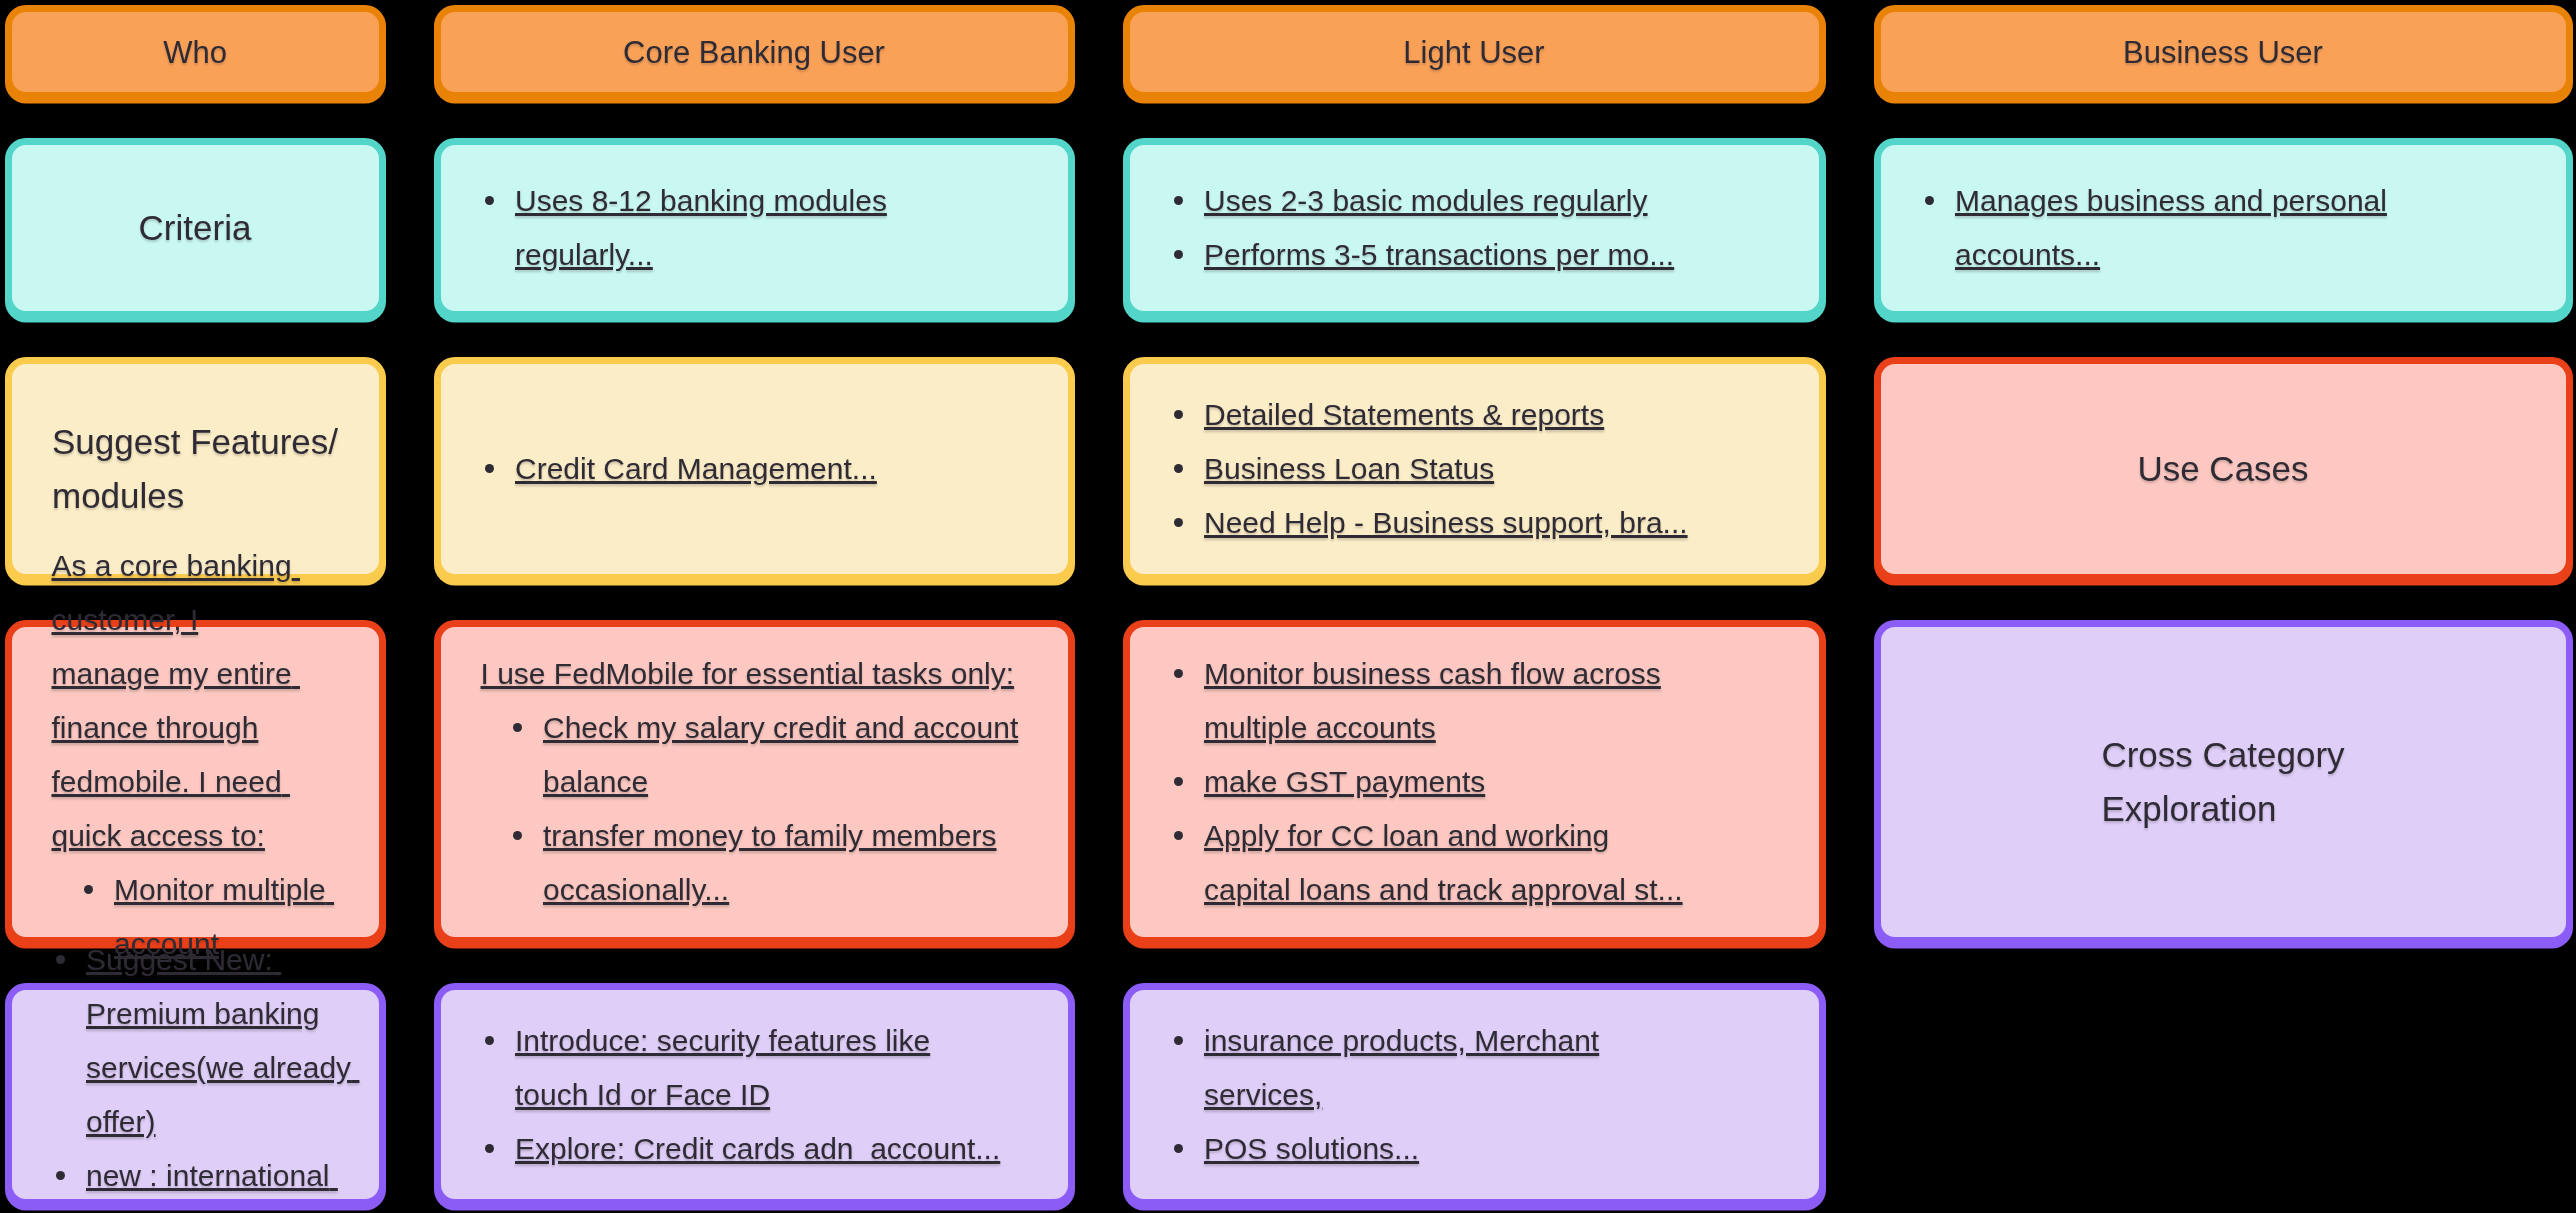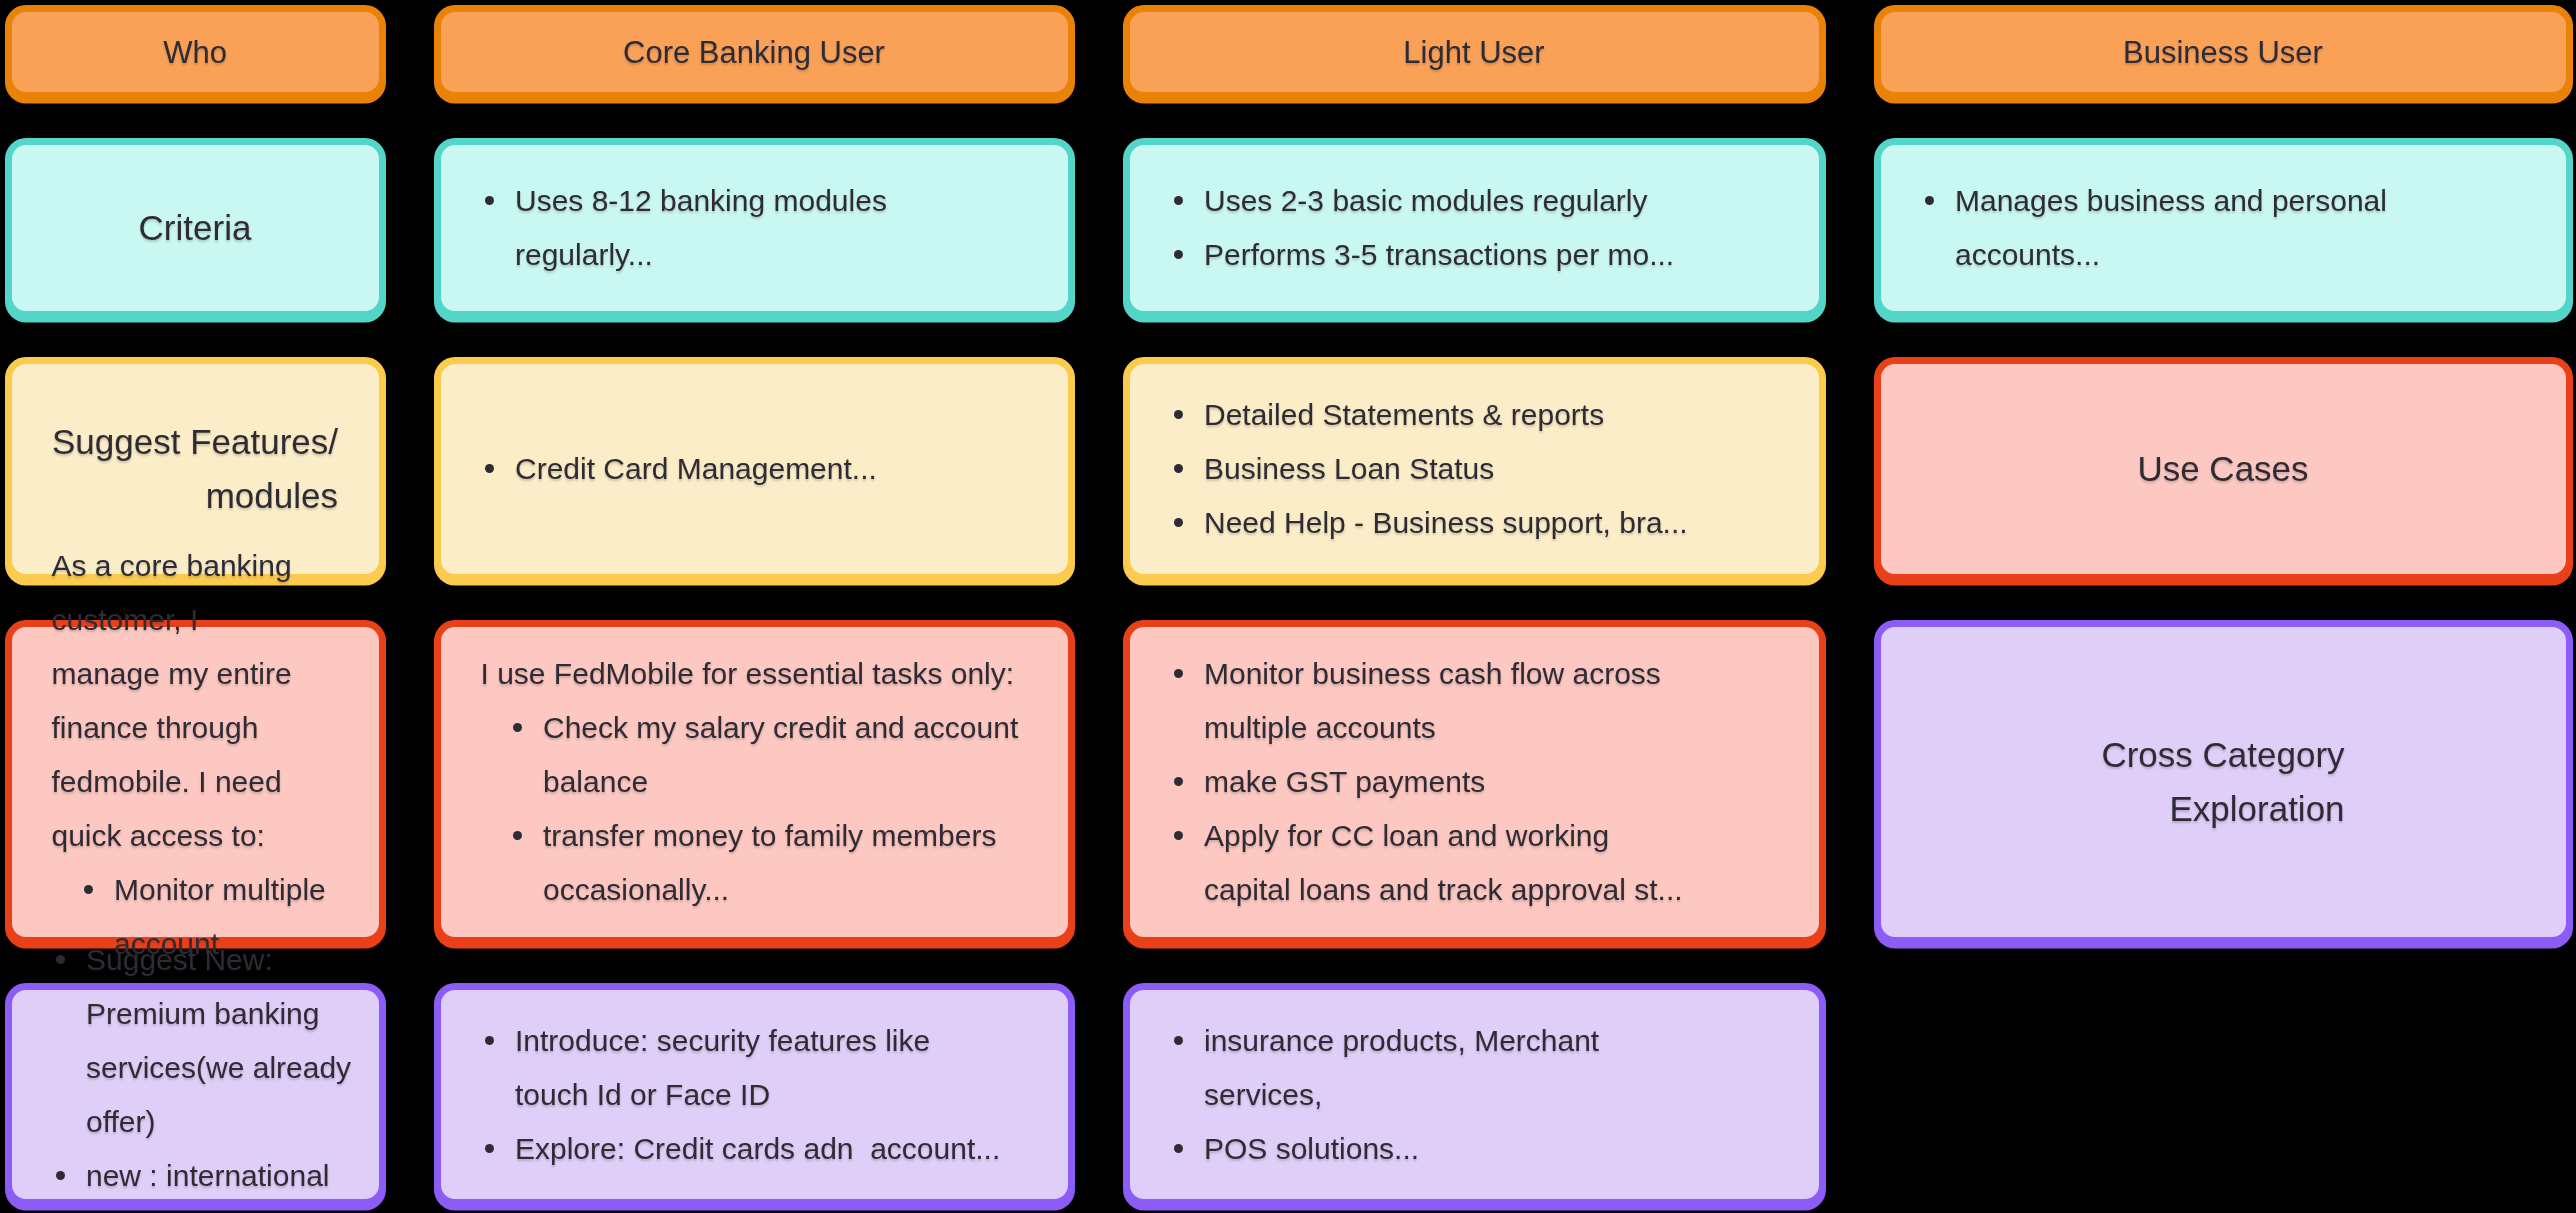--- a/index.html
+++ b/index.html
@@ -21,30 +21,30 @@
   }
   .cell {
     box-sizing: border-box;
     border: 7.4px solid #888;
     border-radius: 21px;
     display: flex;
     flex-direction: column;
     justify-content: center;
     text-shadow: 0 2.2px 2.2px rgba(40,30,30,0.22);
   }
-  .center { align-items: center; text-align: right; }
+  .center { align-items: center; text-align: left; }
   .c-orange { background: var(--orange-fill); border-color: var(--orange-border); box-shadow: 0 4.5px 0 var(--orange-border); }
   .c-teal   { background: var(--teal-fill);   border-color: var(--teal-border);   box-shadow: 0 4.5px 0 var(--teal-border); }
   .c-yellow { background: var(--yellow-fill); border-color: var(--yellow-border); box-shadow: 0 4.5px 0 var(--yellow-border); }
   .c-red    { background: var(--red-fill);    border-color: var(--red-border);    box-shadow: 0 4.5px 0 var(--red-border); }
   .c-purple { background: var(--purple-fill); border-color: var(--purple-border); box-shadow: 0 4.5px 0 var(--purple-border); }
 
   .head { font-size: 31px; line-height: 37px; }
   .rowlabel { font-size: 35px; line-height: 54px; white-space: pre-wrap; }
-  .content { font-size: 30px; line-height: 54px; padding: 10.4px 25px 10.4px 40px; }
+  .content { font-size: 30px; line-height: 54px; padding: 10.4px 25px 10.4px 40px; text-decoration: underline; }
   .para { white-space: pre-wrap; }
   .list { display: flex; flex-direction: column; }
   .list.indented { margin-left: 28px; }
   .bullet { display: flex; align-items: flex-start; }
   .dot {
     flex: none;
     width: 9px; height: 9px; border-radius: 50%;
     background: currentColor;
     margin: 22px 21px 0 4.5px;
     text-shadow: none;

